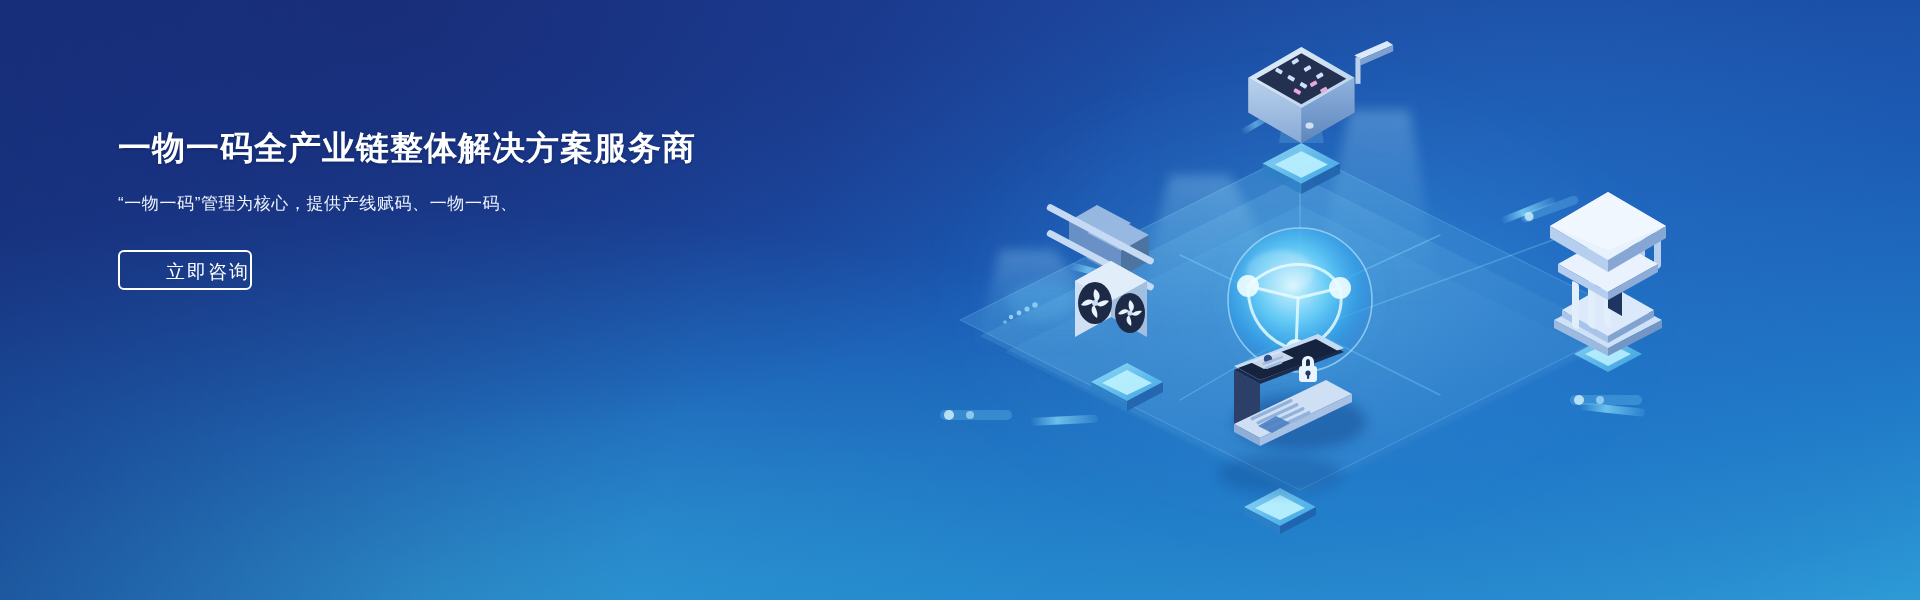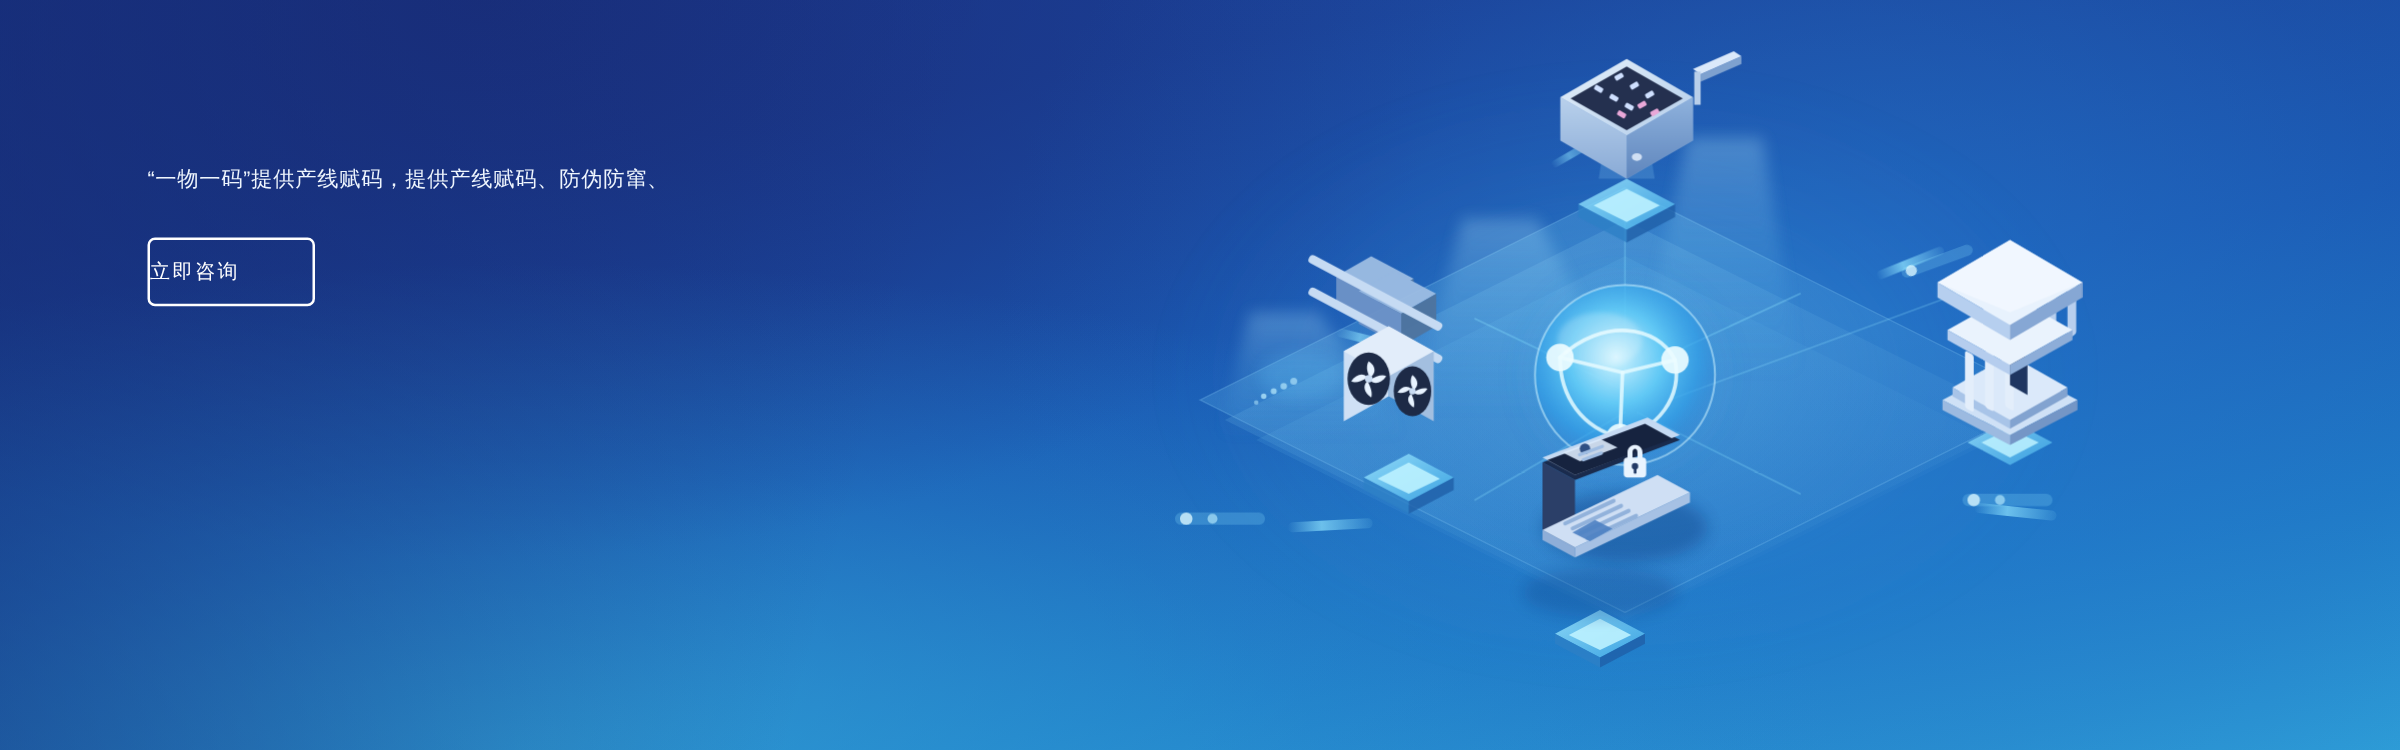--- a/index.html
+++ b/index.html
@@ -63,27 +63,27 @@
     color: #eef5fd;
     letter-spacing: 0.6px;
     margin: 0;
     white-space: nowrap;
   }
   .cta {
     display: inline-block;
     margin-top: 30px;
     padding: 0;
     width: 134px;
-    height: 55px;
+    height: 40px;
     line-height: 40px;
-    text-align: left;
+    text-align: right;
     border: 2px solid #ffffff;
     border-radius: 6px;
     color: #ffffff;
-    font-size: 16px;
+    font-size: 19px;
     letter-spacing: 2px;
     background: transparent;
     cursor: pointer;
     box-sizing: border-box;
     font-family: inherit;
   }
 
   
   .scene {
     position: absolute;
@@ -419,17 +419,18 @@
         </g>
         <g transform="translate(640,215) rotate(-20)">
           <rect x="0" y="0" width="60" height="9" rx="4.5" fill="#8fe4ff" opacity="0.25"></rect>
           <circle cx="8" cy="4.5" r="4.5" fill="#d9f7ff" opacity="0.9"></circle>
         </g>
       </g>
     </svg>
   </div>
 
   <div class="copy">
-    <p class="subline">“一物一码”提供产线赋码，提供产线赋码、防伪防窜、</p>
+    <h1 class="headline">一物一码全产业链整体解决方案服务商</h1>
+    <p class="subline">“一物一码”管理为核心，提供产线赋码、一物一码、</p>
     <button class="cta">立即咨询</button>
   </div>
 
 </div>
 
 </body></html>

